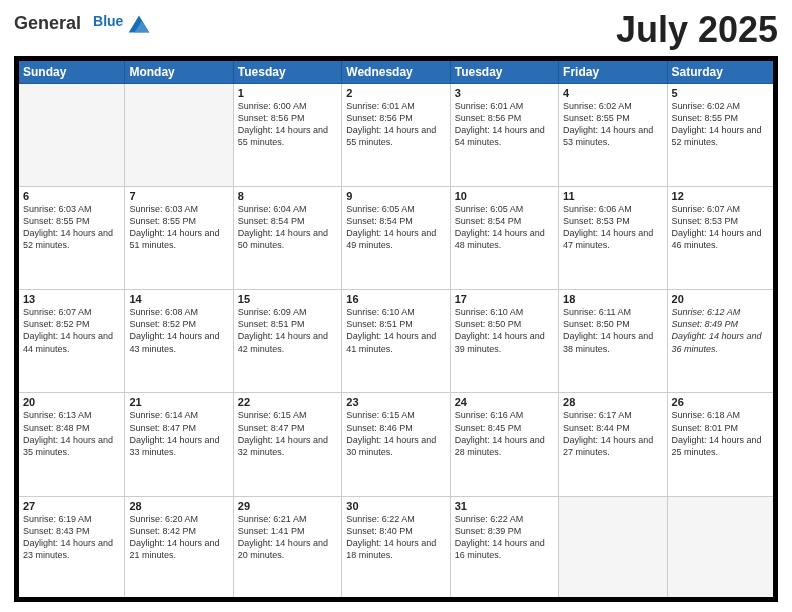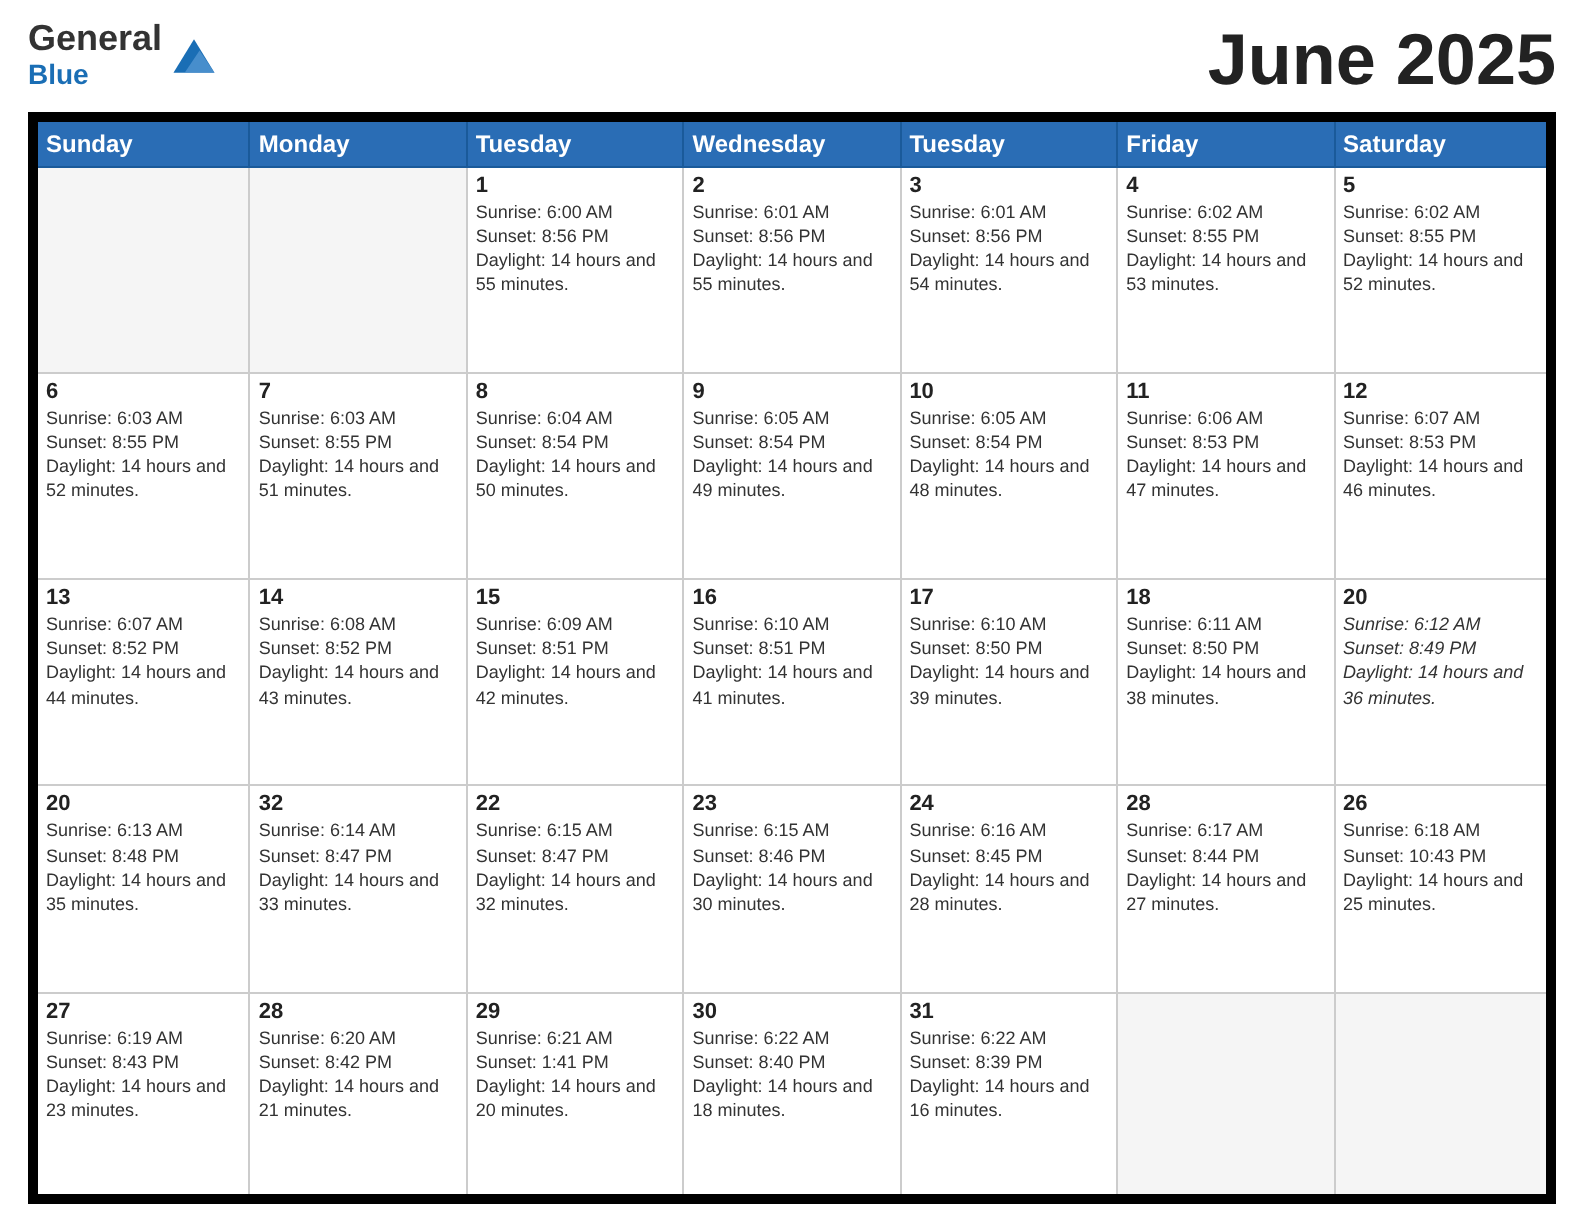--- a/index.html
+++ b/index.html
@@ -22,22 +22,23 @@
       align-items: flex-start;
       justify-content: space-between;
       margin-bottom: 6px;
     }
     .logo {
       display: flex;
       align-items: center;
     }
     .logo-text {
       display: flex;
-      flex-direction: column;
+      flex-direction: row;
       line-height: 1.1;
+      gap: 12px;
     }
     .logo-general {
       font-size: 18px;
       font-weight: bold;
       color: #333;
     }
     .logo-blue {
       font-size: 14px;
       font-weight: bold;
       color: #1a6eb5;
@@ -109,21 +110,21 @@
       <div class="logo-text">
         <span class="logo-general">General</span>
         <span class="logo-blue">Blue</span>
       </div>
       <svg class="logo-icon" viewBox="0 0 30 30">
         <polygon points="4,24 15,6 26,24" fill="#1a6eb5"></polygon>
         <polygon points="10,24 18,12 26,24" fill="#5b9bd5" opacity="0.7"></polygon>
       </svg>
     </div>
     <div class="title-block">
-      <div class="main-title">June 2025</div>
+      <div class="main-title">July 2025</div>
     </div>
   </div>
 
   <table class="calendar">
     <thead>
       <tr>
       <th>Sunday</th>
           <th>Monday</th>
           <th>Tuesday</th>
           <th>Wednesday</th>
@@ -256,21 +257,21 @@
           </td>
         </tr>
         <tr>
           <td>
             <span class="day-num">20</span>
             <div class="day-info" style="white-space: pre-line;">Sunrise: 6:13 AM
 Sunset: 8:48 PM
 Daylight: 14 hours and 35 minutes.</div>
           </td>
           <td>
-            <span class="day-num">32</span>
+            <span class="day-num">21</span>
             <div class="day-info" style="white-space: pre-line;">Sunrise: 6:14 AM
 Sunset: 8:47 PM
 Daylight: 14 hours and 33 minutes.</div>
           </td>
           <td>
             <span class="day-num">22</span>
             <div class="day-info" style="white-space: pre-line;">Sunrise: 6:15 AM
 Sunset: 8:47 PM
 Daylight: 14 hours and 32 minutes.</div>
           </td>
@@ -288,21 +289,21 @@
           </td>
           <td>
             <span class="day-num">28</span>
             <div class="day-info" style="white-space: pre-line;">Sunrise: 6:17 AM
 Sunset: 8:44 PM
 Daylight: 14 hours and 27 minutes.</div>
           </td>
           <td>
             <span class="day-num">26</span>
             <div class="day-info" style="white-space: pre-line;">Sunrise: 6:18 AM
-Sunset: 10:43 PM
+Sunset: 8:01 PM
 Daylight: 14 hours and 25 minutes.</div>
           </td>
         </tr>
         <tr>
           <td>
             <span class="day-num">27</span>
             <div class="day-info" style="white-space: pre-line;">Sunrise: 6:19 AM
 Sunset: 8:43 PM
 Daylight: 14 hours and 23 minutes.</div>
           </td>

